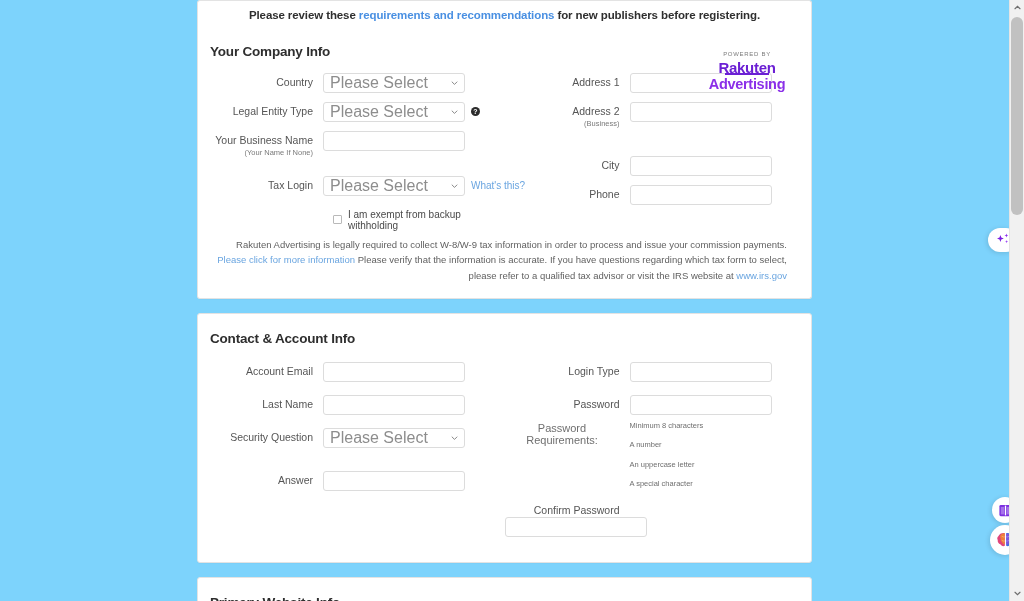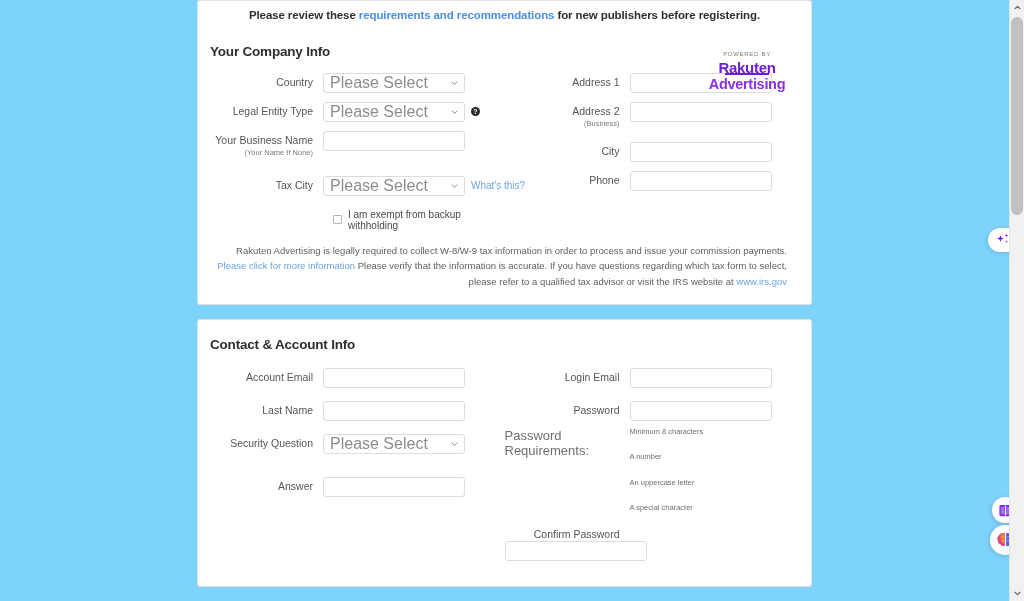--- a/index.html
+++ b/index.html
@@ -226,21 +226,20 @@
     white-space: nowrap;
     cursor: pointer;
   }
 
   
   .checkbox-row {
     display: flex;
     align-items: center;
     margin-left: 135px;
     margin-top: 4px;
-    margin-bottom: 6px;
   }
   .cbox {
     width: 9px; height: 9px;
     border: 1px solid #b9b9b9;
     border-radius: 1px;
     background: #fff;
     margin-right: 6px;
     cursor: pointer;
     flex: none;
   }
@@ -260,31 +259,31 @@
   .disclaimer a { color: #6aa5e0; text-decoration: none; }
 
   
   .pw-req-row {
     display: flex;
     align-items: flex-start;
     margin-bottom: 2px;
   }
   .pw-req-label {
     width: 125px;
-    text-align: left;
+    text-align: center;
     padding-right: 10px;
-    font-size: 13px;
+    font-size: 11px;
     color: #6f6f6f;
     padding-top: 1px;
     flex: none;
   }
   .pw-req-list {
     display: flex;
     flex-direction: column;
-    gap: 18px;
+    gap: 12px;
     padding-top: 1px;
   }
   .pw-req-item {
     font-size: 7.5px;
     color: #6f6f6f;
     line-height: 1;
   }
 
   
   .fab {
@@ -384,21 +383,21 @@
             <div class="field-label">
               <span>Your Business Name</span>
               <span class="sub">(Your Name If None)</span>
             </div>
             <div class="field-control">
               <input class="txt w-full" type="text" value="" style="">
             </div>
           </div>
 
           <div class="field-row" style="margin-top:9px;">
-            <div class="field-label">Tax City</div>
+            <div class="field-label">Tax Login</div>
             <div class="field-control">
               <div class="sel w-sel">
                 <span class="sel-text">Please Select</span>
                 <svg class="chev" viewBox="0 0 10 10">
                     <path d="M1.5 3.5 L5 7 L8.5 3.5" fill="none" stroke="#7d7d7d" stroke-width="1.3" stroke-linecap="round"></path>
                   </svg>
               </div>
               <a class="link-inline" href="#">What's this?</a>
             </div>
           </div>
@@ -421,21 +420,21 @@
           <div class="field-row">
             <div class="field-label">
               <span>Address 2</span>
               <span class="sub">(Business)</span>
             </div>
             <div class="field-control">
               <input class="txt w-full" type="text" style="">
             </div>
           </div>
 
-          <div class="field-row" style="margin-top:4px;">
+          <div class="field-row" style="margin-top:18px;">
             <div class="field-label">City</div>
             <div class="field-control">
               <input class="txt w-full" type="text" style="">
             </div>
           </div>
 
 
           <div class="field-row">
             <div class="field-label">Phone</div>
             <div class="field-control">
@@ -488,21 +487,21 @@
             <div class="field-label">Answer</div>
             <div class="field-control">
               <input class="txt w-full" type="text" style="">
             </div>
           </div>
         </div>
 
         <div class="col col-right">
 
           <div class="field-row" style="margin-bottom:13px;">
-            <div class="field-label">Login Email</div>
+            <div class="field-label">Login Type</div>
             <div class="field-control">
               <input class="txt w-full" type="text" style="">
             </div>
           </div>
 
           <div class="field-row" style="margin-bottom:6px;">
             <div class="field-label">Password</div>
             <div class="field-control">
               <input class="txt w-full" type="password" style="">
             </div>

